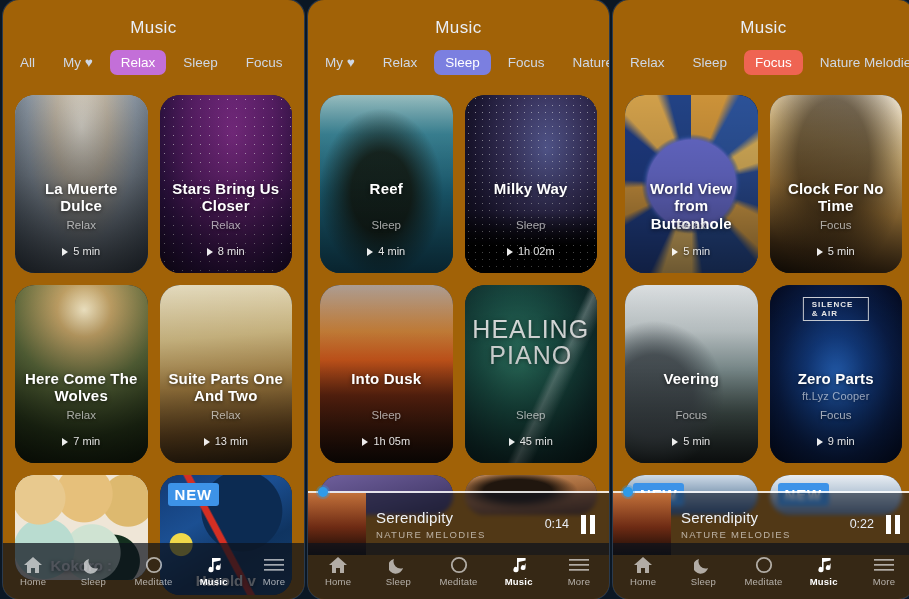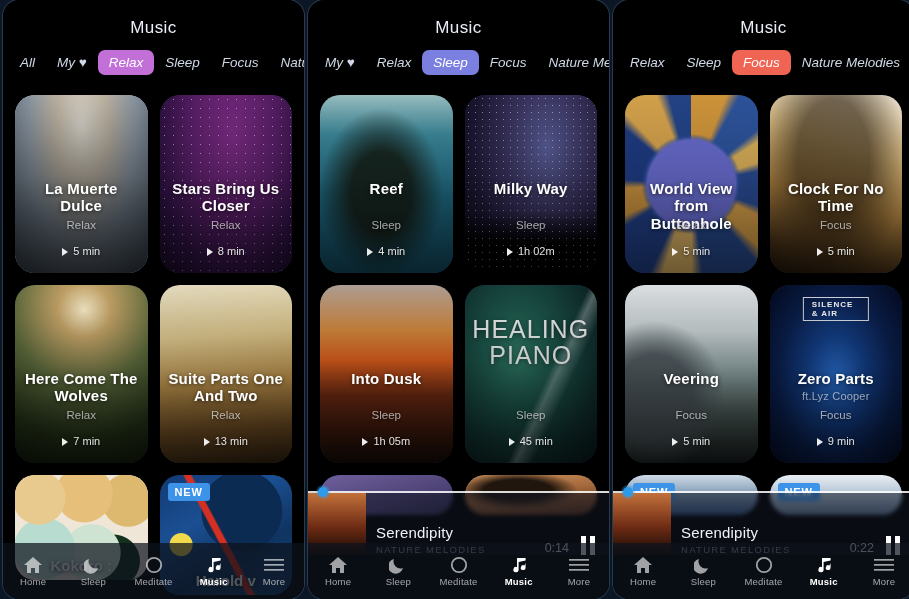--- a/index.html
+++ b/index.html
@@ -7,28 +7,28 @@
     font-family:"Liberation Sans", sans-serif; }
 
   .stage{ position:relative; width:909px; height:599px; display:flex; gap:4px;
           background:#0b1724; }
 
   
   .phone{ position:relative; width:301px; height:599px; flex:0 0 301px;
           background:#0f1d31; border-radius:16px; overflow:hidden;
           box-shadow:0 0 0 1px #2a3a4d; }
   .phone.p1{ margin-left:3px; }
-  .phone-inner{ position:absolute; inset:0; background:#000000; overflow:hidden; }
+  .phone-inner{ position:absolute; inset:0; background:#a16207; overflow:hidden; }
 
   .title{ text-align:center; color:#e9eef6; font-size:17px; font-weight:400;
           letter-spacing:.4px; padding-top:18px; padding-bottom:4px; }
 
   
-  .chips{ display:flex; align-items:center; padding:8px 6px 20px 6px;
-          white-space:nowrap; overflow:hidden;font-style:italic; }
+  .chips{ display:flex; align-items:center; gap:6px; padding:8px 6px 20px 6px;
+          white-space:nowrap; overflow:hidden; }
   .chip{ flex:0 0 auto; color:#cfd8e6; font-size:13.5px; padding:5px 11px;
          border-radius:7px; background:transparent; }
   .chip.active{ color:#ffffff; font-weight:400; }
   .chip.relax-a{ background:#c36fd8; }
   .chip.sleep-a{ background:#7b7fe0; }
   .chip.focus-a{ background:#ef6452; }
 
   
   .grid{ display:grid; grid-template-columns:1fr 1fr; gap:12px; padding:0 12px; }
   .card{ position:relative; height:178px; border-radius:20px; overflow:hidden;
@@ -43,21 +43,21 @@
   .c-sub{ color:#fff; font-size:11px; font-weight:400; letter-spacing:.2px; margin-top:3px;
           opacity:.55; text-shadow:0 1px 3px rgba(0,0,0,.6); }
   .c-cat{ position:absolute; left:0; right:0; bottom:42px; text-align:center;
           color:rgba(255,255,255,.62); font-size:11.5px; text-shadow:0 1px 3px rgba(0,0,0,.6); }
   .c-dur{ position:absolute; left:0; right:0; bottom:16px; text-align:center;
           color:rgba(255,255,255,.88); font-size:11px; text-shadow:0 1px 3px rgba(0,0,0,.7); }
   .c-dur .tri{ display:inline-block; width:0;height:0;
       border-left:6px solid rgba(255,255,255,.92); border-top:4px solid transparent;
       border-bottom:4px solid transparent; margin-right:5px; transform:translateY(1px); }
   .badge-new{ position:absolute; left:8px; top:8px; background:#3d93e8; color:#fff;
-      font-size:11px; font-weight:700; letter-spacing:.8px; padding:3px 7px; border-radius:3px; }
+      font-size:15px; font-weight:700; letter-spacing:.8px; padding:3px 7px; border-radius:3px; }
 
   
   .cap-bottom{ position:absolute; left:0; right:0; bottom:6px; text-align:center;
       color:#fff; font-size:15px; font-weight:700; text-shadow:0 1px 4px rgba(0,0,0,.7); }
 
   
   .art-snow{ background:
       radial-gradient(ellipse at 50% 18%, #f3ecdd 0%, #cdbfa8 28%, #8e9aa6 58%, #46525e 100%),
       linear-gradient(160deg,#b9c3cc,#6e7a86); }
   .art-snow:after{ content:""; position:absolute; inset:0;
@@ -136,21 +136,21 @@
   .art-newcard2{ background:linear-gradient(180deg,#e9eef3 0%, #b6c6d6 45%, #5d7490 100%); }
 
   .art-piano-text{ position:absolute; left:0; right:0; top:18%;
       text-align:center; color:rgba(255,255,255,.92); font-size:25px; line-height:1.02;
       letter-spacing:1px; font-family:"Liberation Sans Narrow","Liberation Sans",sans-serif;
       text-shadow:0 1px 5px rgba(0,0,0,.5); }
 
   
   .player{ position:absolute; left:0; right:0; bottom:44px; height:62px;
       background:rgba(16,22,34,.55); backdrop-filter:blur(2px);
-      display:flex; align-items:flex-end; }
+      display:flex; align-items:center; }
   .player .thumb{ width:58px; height:62px; flex:0 0 58px; }
   .player .thumb.t1{ background:linear-gradient(180deg,#c2713a,#6e2b14 55%,#140a06); }
   .player .pinfo{ flex:1; padding-left:10px; }
   .p-title{ color:#eef2f7; font-size:15px; letter-spacing:.2px; }
   .p-sub{ color:rgba(255,255,255,.6); font-size:9.5px; letter-spacing:1.3px; margin-top:3px; }
   .p-time{ color:#e9eef6; font-size:12.5px; margin-right:12px; }
   .p-pause{ display:flex; gap:4px; margin-right:14px; }
   .p-pause i{ display:block; width:5px; height:19px; background:#fff; }
   .progress{ position:absolute; left:0; right:0; top:-2px; height:2px; background:rgba(255,255,255,.85); }
   .progress .knob{ position:absolute; left:10px; top:-4px; width:10px; height:10px;

